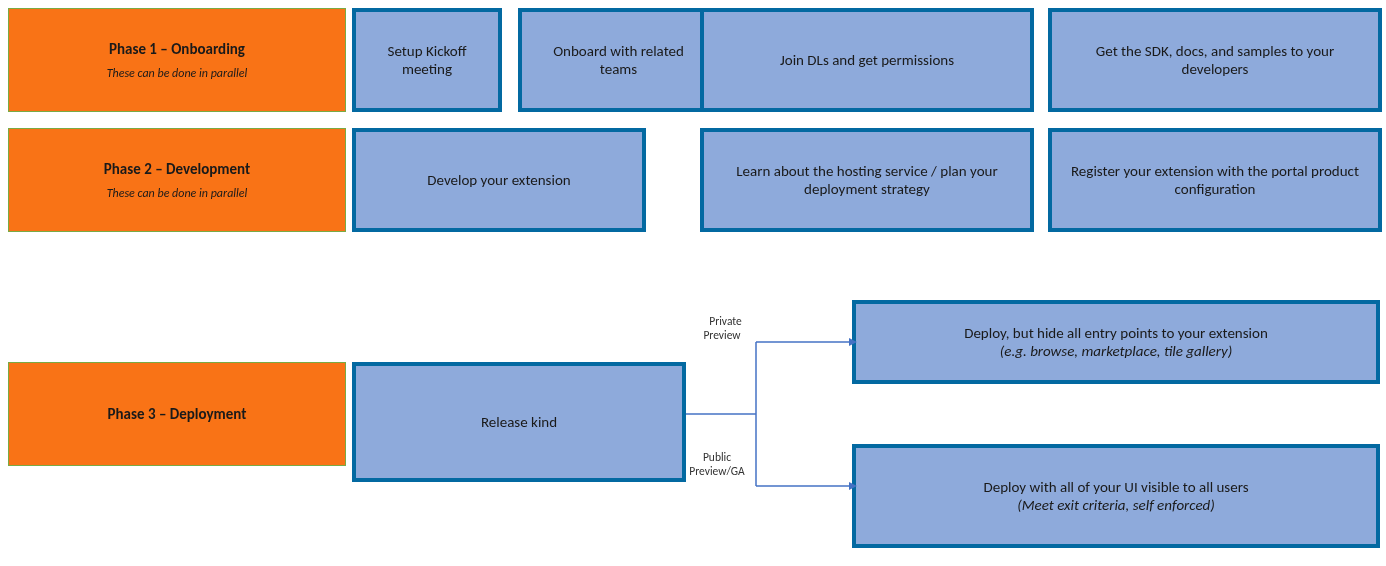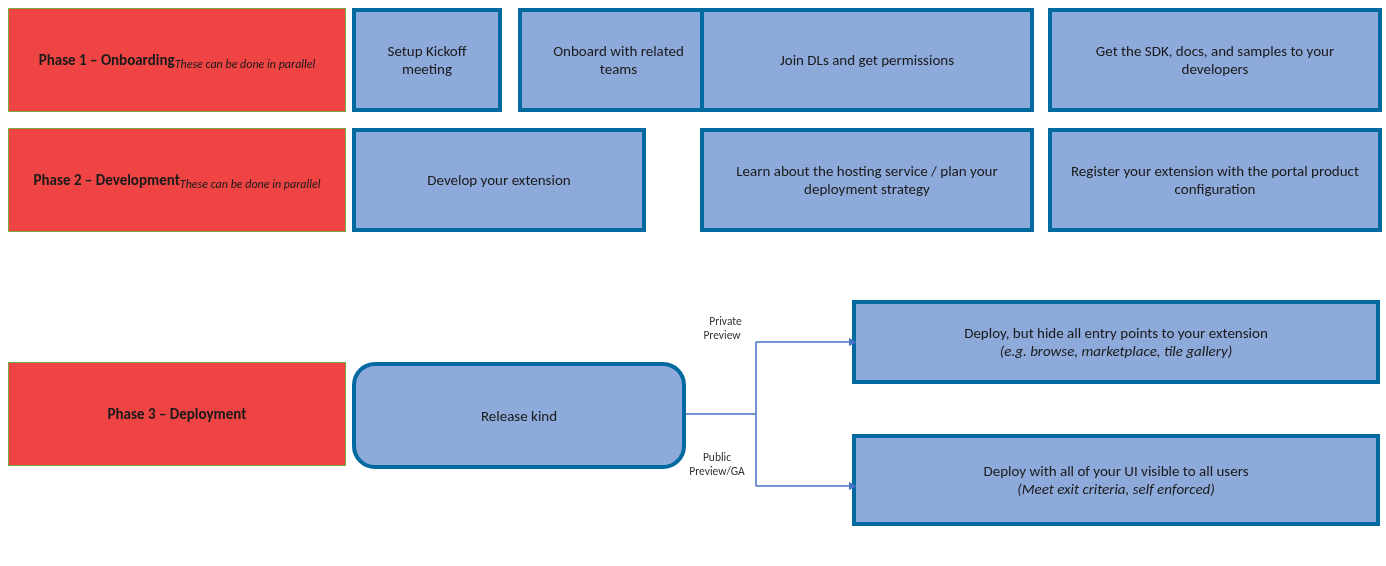--- a/index.html
+++ b/index.html
@@ -14,23 +14,24 @@
 
     .diagram {
       position: relative;
       width: 1386px;
       height: 566px;
     }
 
     
     .phase-box {
       position: absolute;
-      background: #ef4444;
+      background: #f97316;
       border: 1px solid #7aaa44;
       display: flex;
+      flex-direction: column;
       align-items: center;
       justify-content: center;
       padding: 10px 14px;
       color: #1a1a1a;
     }
 
     .phase-box .phase-title {
       font-size: 15px;
       font-weight: 600;
     }
@@ -121,30 +122,30 @@
   </div>
 
   <div class="task-box" style="left:700px;top:128px;width:334px;height:104px;">
     <span>Learn about the hosting service / plan your deployment strategy</span>
   </div>
 
   <div class="task-box" style="left:1048px;top:128px;width:334px;height:104px;">
     <span>Register your extension with the portal product configuration</span>
   </div>
 
-  <div class="task-box" style="left:352px;top:362px;width:334px;height:107px;border-radius:23px;">
+  <div class="task-box" style="left:352px;top:362px;width:334px;height:120px;">
     <span>Release kind</span>
   </div>
 
   <div class="task-box italic-sub" style="left:852px;top:300px;width:528px;height:84px;">
     <span>Deploy, but hide all entry points to your extension</span>
     <span class="task-italic">(e.g. browse, marketplace, tile gallery)</span>
   </div>
 
-  <div class="task-box italic-sub" style="left:852px;top:434px;width:528px;height:92px;">
+  <div class="task-box italic-sub" style="left:852px;top:444px;width:528px;height:104px;">
     <span>Deploy with all of your UI visible to all users</span>
     <span class="task-italic">(Meet exit criteria, self enforced)</span>
   </div>
 
   <div class="connector-label" style="left:692px;top:314px;width:60px;">
     <span style="white-space:pre-line;margin-left:7px;">Private
 Preview</span>
   </div>
 
   <div class="connector-label" style="left:678px;top:450px;width:78px;">

